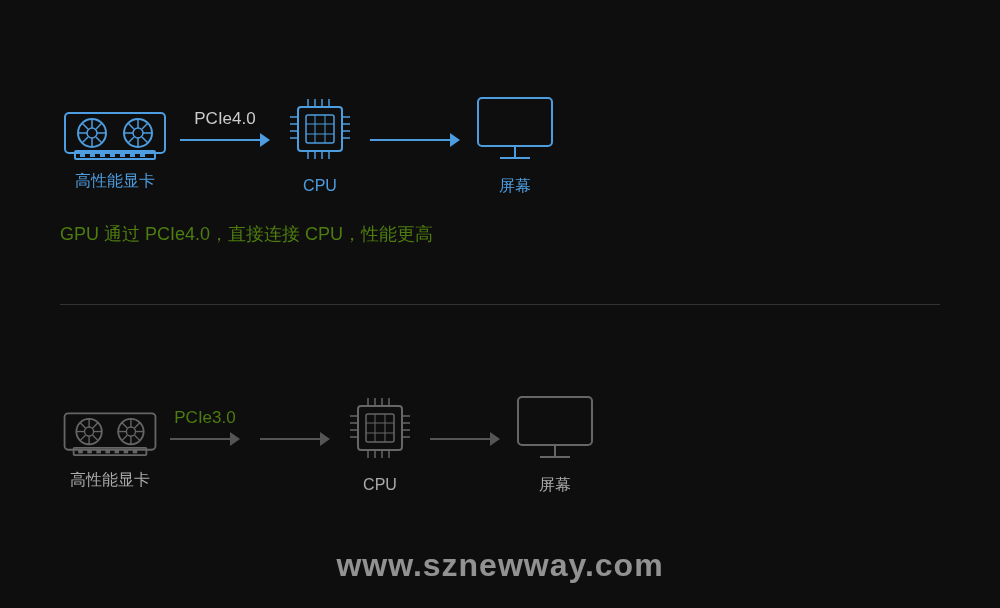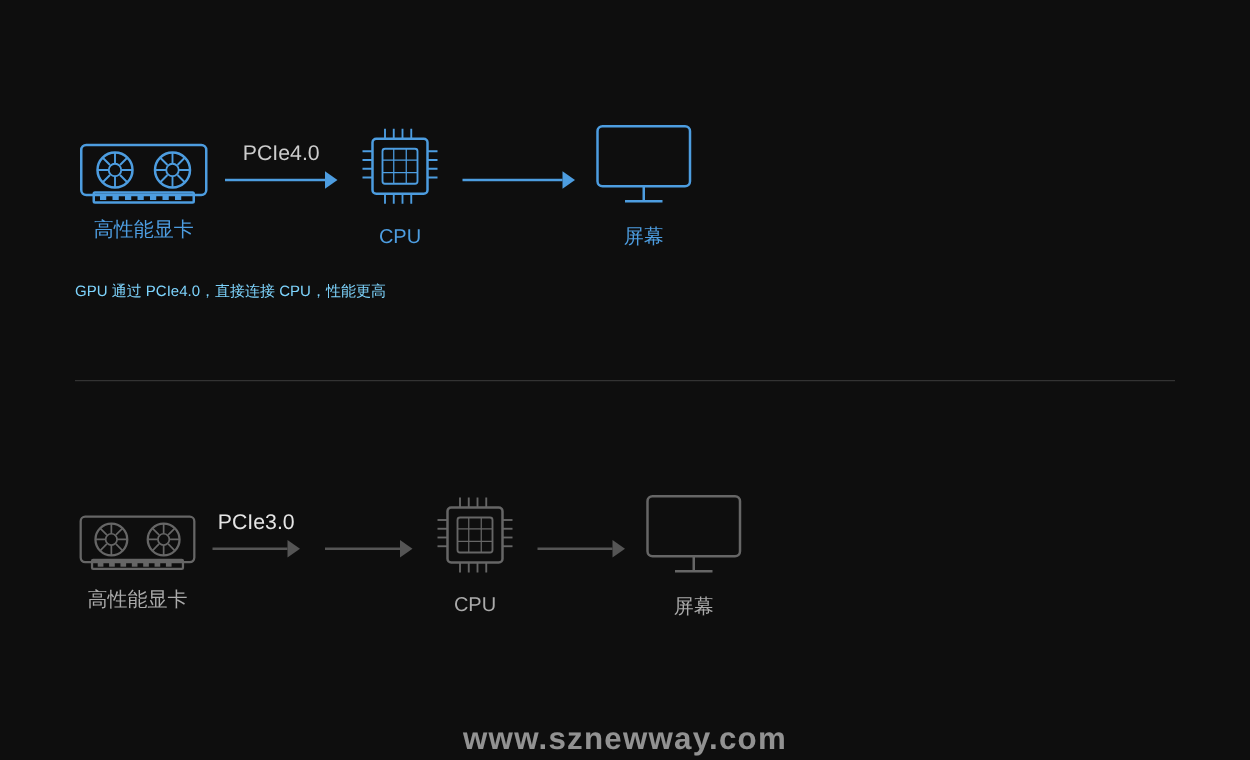--- a/index.html
+++ b/index.html
@@ -97,22 +97,22 @@
 
     .arrow-line-gray .arrowhead {
       width: 0;
       height: 0;
       border-top: 7px solid transparent;
       border-bottom: 7px solid transparent;
       border-left: 10px solid #555555;
     }
 
     .description-text {
-      font-size: 12px;
-      color: #7dd3fc;
+      font-size: 18px;
+      color: #4d7c0f;
       margin-top: 5px;
     }
 
     
     .divider {
       height: 1px;
       background: #333333;
       margin: 0 0 10px 0;
     }
 
@@ -120,25 +120,25 @@
     .section-bottom {
       flex: 1;
       display: flex;
       flex-direction: column;
       justify-content: center;
     }
 
     
     .watermark {
       position: absolute;
-      bottom: 2px;
+      bottom: 24px;
       left: 0;
       right: 0;
       text-align: center;
-      font-size: 25px;
+      font-size: 32px;
       font-weight: bold;
       color: rgba(255,255,255,0.55);
       letter-spacing: 1px;
     }
 
     
     svg {
       display: block;
     }
 
@@ -292,21 +292,21 @@
           <rect x="40" y="60" width="5" height="4" fill="#666666"></rect>
           <rect x="50" y="60" width="5" height="4" fill="#666666"></rect>
           <rect x="60" y="60" width="5" height="4" fill="#666666"></rect>
           <rect x="70" y="60" width="5" height="4" fill="#666666"></rect>
           <rect x="80" y="60" width="5" height="4" fill="#666666"></rect>
         </svg>
         <span class="diagram-label label-gray">高性能显卡</span>
       </div>
 
       <div class="arrow-container">
-        <span class="arrow-label" style="color:#e5e5e5">PCIe3.0</span>
+        <span class="arrow-label" style="color:#4d7c0f">PCIe3.0</span>
         <div class="arrow-line arrow-line-gray">
           <div class="line" style="width:60px;"></div>
           <div class="arrowhead"></div>
         </div>
       </div>
 
 
       <div class="arrow-container">
         <span class="arrow-label">&nbsp;</span>
         <div class="arrow-line arrow-line-gray">

